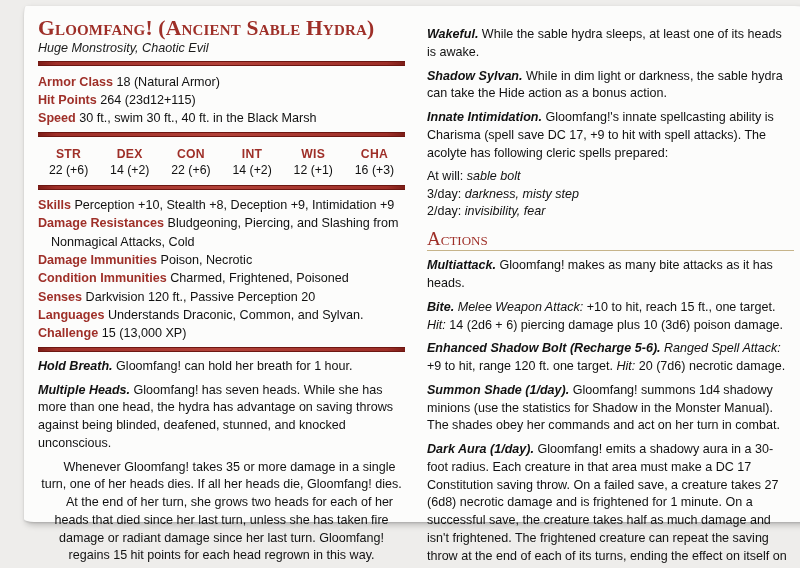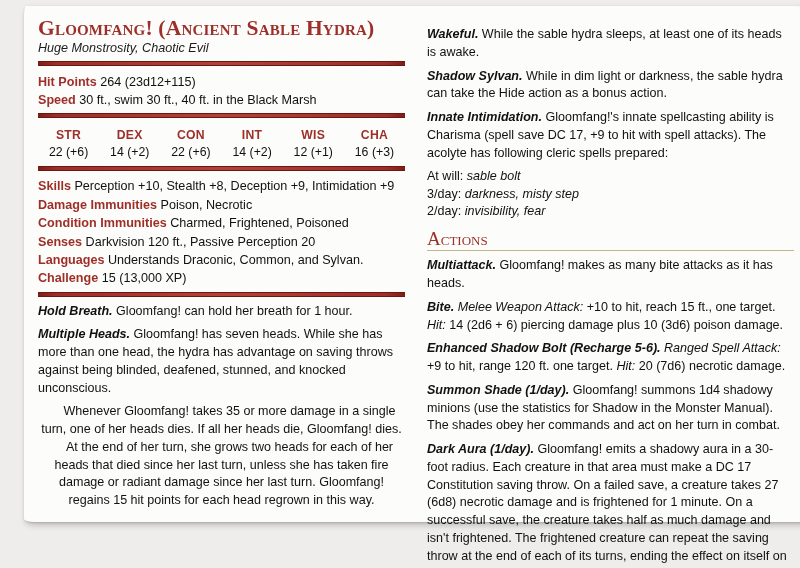--- a/index.html
+++ b/index.html
@@ -173,20 +173,24 @@
 
   <div class="column left">
 
     <h1 class="creature-name">Gloomfang! (Ancient Sable Hydra)</h1>
     <div class="creature-meta">Huge Monstrosity, Chaotic Evil</div>
 
     <div class="rule"></div>
 
     <ul class="attr-list">
       <li class="attr-line">
+        <span class="lbl">Armor Class</span>
+        <span>18 (Natural Armor)</span>
+      </li>
+      <li class="attr-line">
         <span class="lbl">Hit Points</span>
         <span>264 (23d12+115)</span>
       </li>
       <li class="attr-line">
         <span class="lbl">Speed</span>
         <span>30 ft., swim 30 ft., 40 ft. in the Black Marsh</span>
       </li>
     </ul>
 
     <div class="rule tight"></div>
@@ -217,20 +221,24 @@
         <div class="ab-val">16 (+3)</div>
       </div>
     </div>
 
     <div class="rule tight"></div>
 
     <ul class="attr-list">
       <li class="attr-line">
         <span class="lbl">Skills</span>
         <span>Perception +10, Stealth +8, Deception +9, Intimidation +9</span>
+      </li>
+      <li class="attr-line">
+        <span class="lbl">Damage Resistances</span>
+        <span>Bludgeoning, Piercing, and Slashing from Nonmagical Attacks, Cold</span>
       </li>
       <li class="attr-line">
         <span class="lbl">Damage Immunities</span>
         <span>Poison, Necrotic</span>
       </li>
       <li class="attr-line">
         <span class="lbl">Condition Immunities</span>
         <span>Charmed, Frightened, Poisoned</span>
       </li>
       <li class="attr-line">

